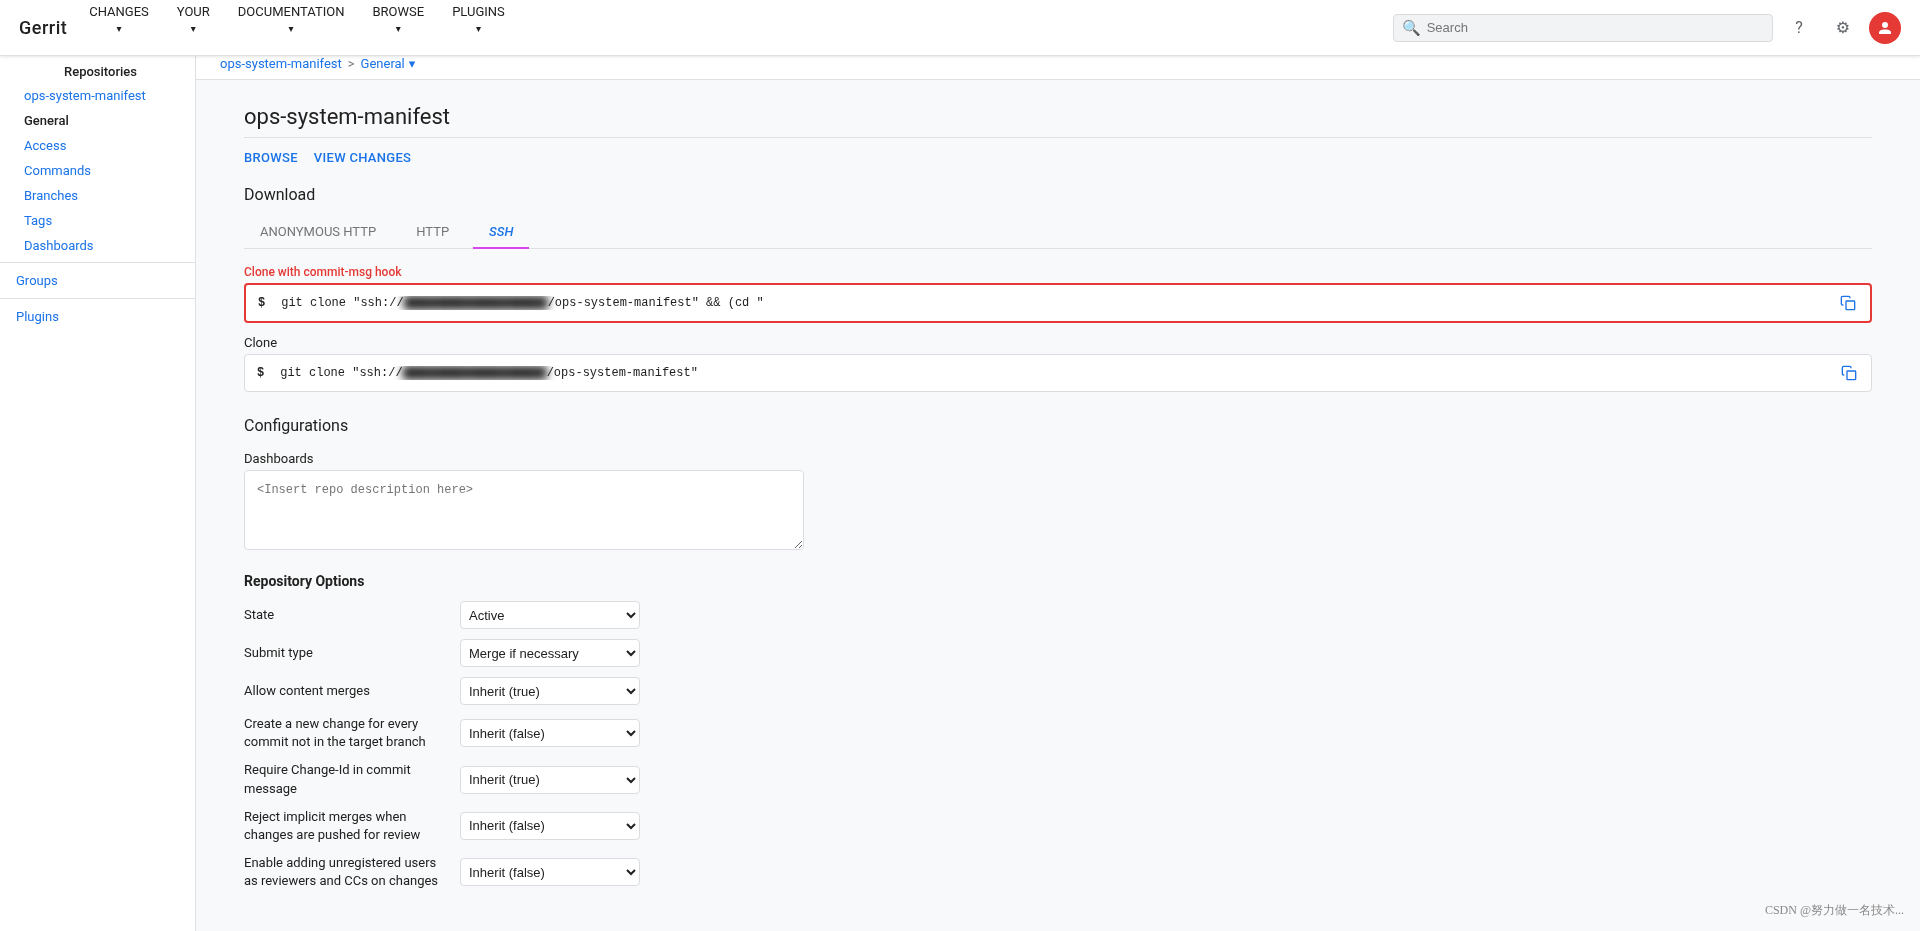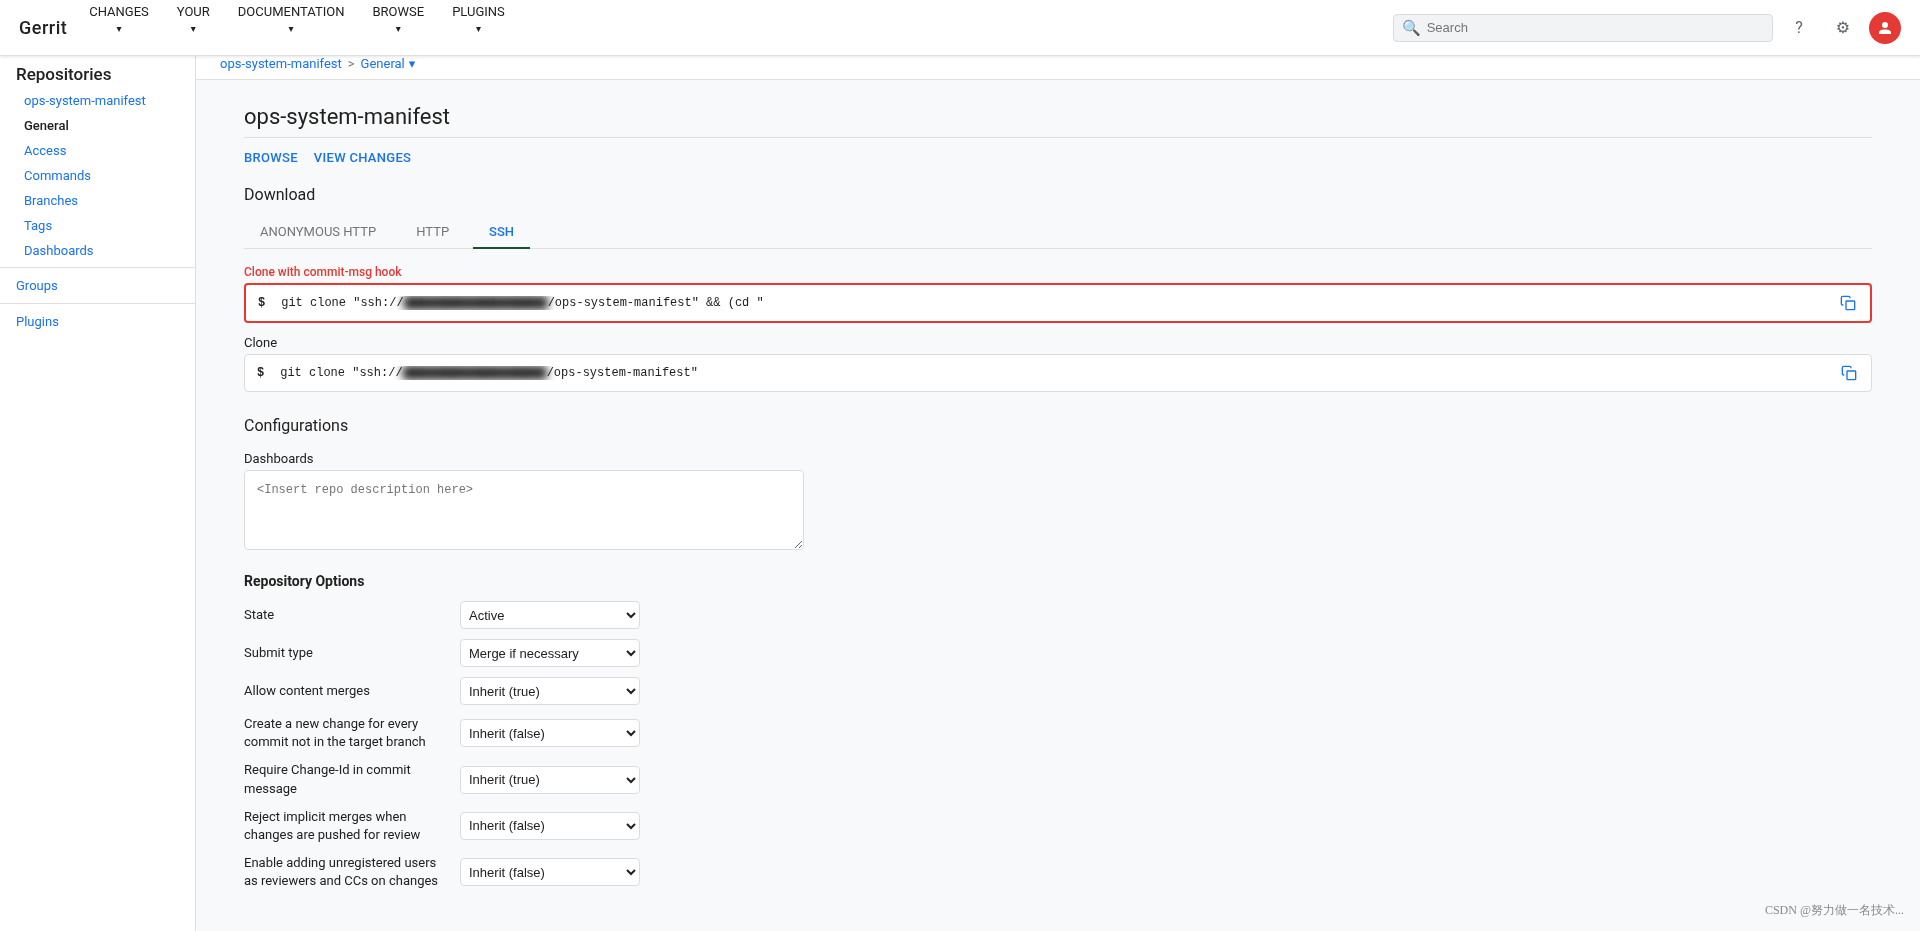--- a/index.html
+++ b/index.html
@@ -99,23 +99,24 @@
     }
     .sidebar-item {
       padding: 6px 16px;
       cursor: pointer;
       font-size: 13px;
       color: #1a73e8;
       display: block;
     }
     .sidebar-group-label {
       padding: 8px 16px 4px;
-      font-size: 17px;
+      font-size: 13px;
       color: #212121;
       font-weight: 500;
+      margin-left: 48px;
     }
     .sidebar-sub-item {
       padding: 5px 16px 5px 24px;
       cursor: pointer;
       font-size: 13px;
       color: #1a73e8;
       display: block;
     }
     .sidebar-sub-item.active { color: #212121; font-weight: 500; }
     .sidebar-divider { height: 1px; background: #e0e0e0; margin: 4px 0; }
@@ -191,22 +192,23 @@
     .tab {
       padding: 8px 16px;
       cursor: pointer;
       font-size: 13px;
       color: #757575;
       border-bottom: 2px solid transparent;
       margin-bottom: -1px;
     }
     .tab.active {
       color: #1a73e8;
-      border-bottom: 2px solid #14532d;
+      border-bottom: 2px solid #d946ef;
       font-weight: 500;
+      font-style: italic;
     }
 
     
     .clone-label {
       font-size: 12px;
       color: #e53935;
       margin-bottom: 4px;
       font-weight: 500;
     }
     .clone-box {

